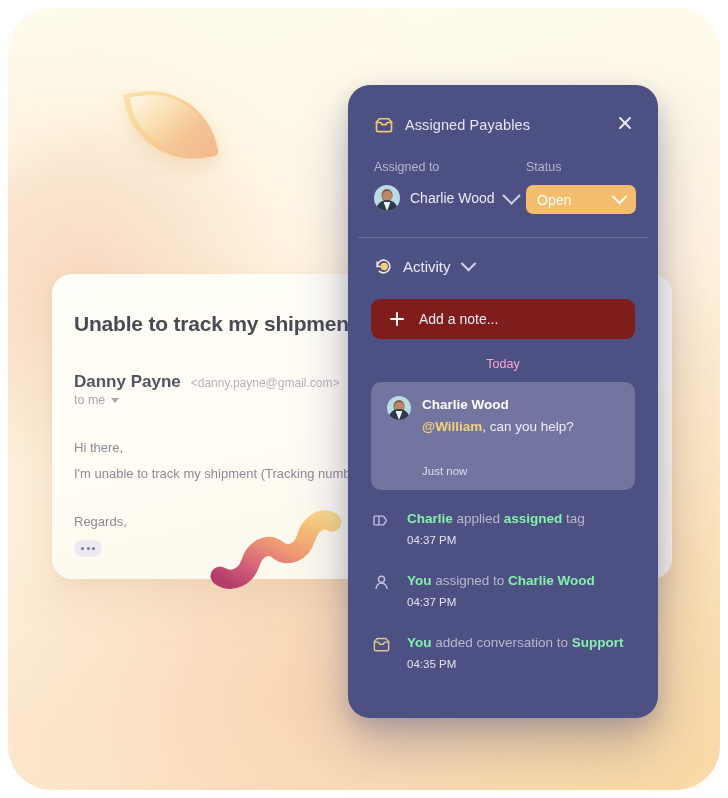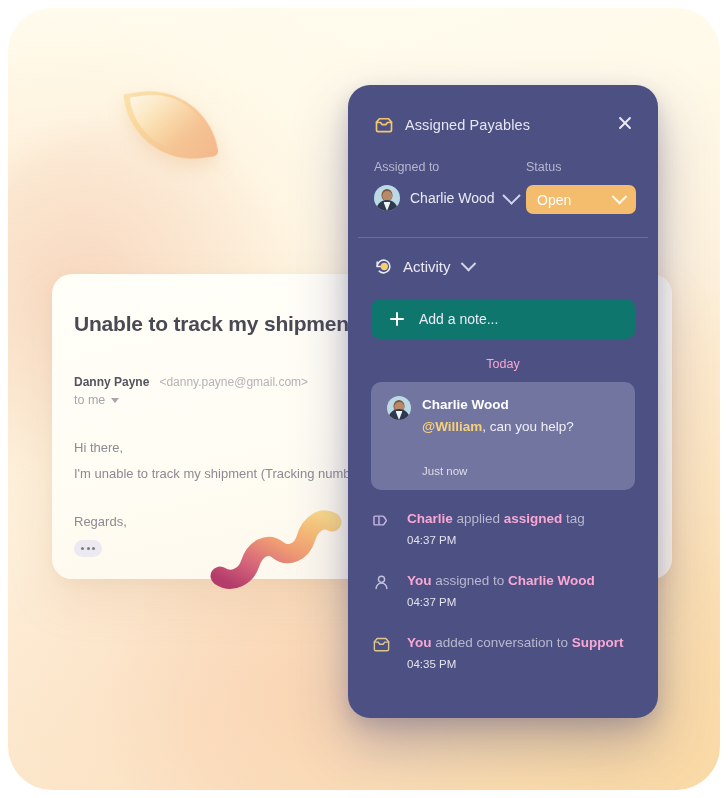--- a/index.html
+++ b/index.html
@@ -84,21 +84,21 @@
     color: #4a4a55;
     letter-spacing: -0.2px;
     white-space: nowrap;
   }
   .email-from-row {
     position: absolute;
     left: 22px; top: 98px;
     white-space: nowrap;
   }
   .email-sender {
-    font-size: 12px;
+    font-size: 17px;
     font-weight: bold;
     color: #54545f;
   }
   .email-address {
     font-size: 12px;
     color: #b6b2b8;
     margin-left: 10px;
   }
   .email-tome {
     position: absolute;
@@ -311,21 +311,21 @@
     border-color: #d5d3e6;
     margin-left: 2px;
   }
 
   .add-note {
     position: absolute;
     left: 23px; top: 214px;
     width: 264px;
     height: 40px;
     border-radius: 9px;
-    background: #0f766e;
+    background: #7f1d1d;
     display: flex;
     align-items: center;
     padding: 0 19px;
     box-sizing: border-box;
     gap: 15px;
     cursor: text;
   }
   .plus {
     position: relative;
     width: 14px; height: 14px;
@@ -411,21 +411,21 @@
     left: 0; top: 1px;
     width: 19px; height: 19px;
   }
   .event-text {
     font-size: 13.5px;
     color: #b9b8ce;
     line-height: 17px;
     white-space: nowrap;
   }
   .event-text b {
-    color: #f9a8d4;
+    color: #86efac;
     font-weight: bold;
   }
   .event-time {
     font-size: 11.5px;
     color: #e4e3ee;
     margin-top: 7px;
   }
 </style>
 </head>
 <body>

